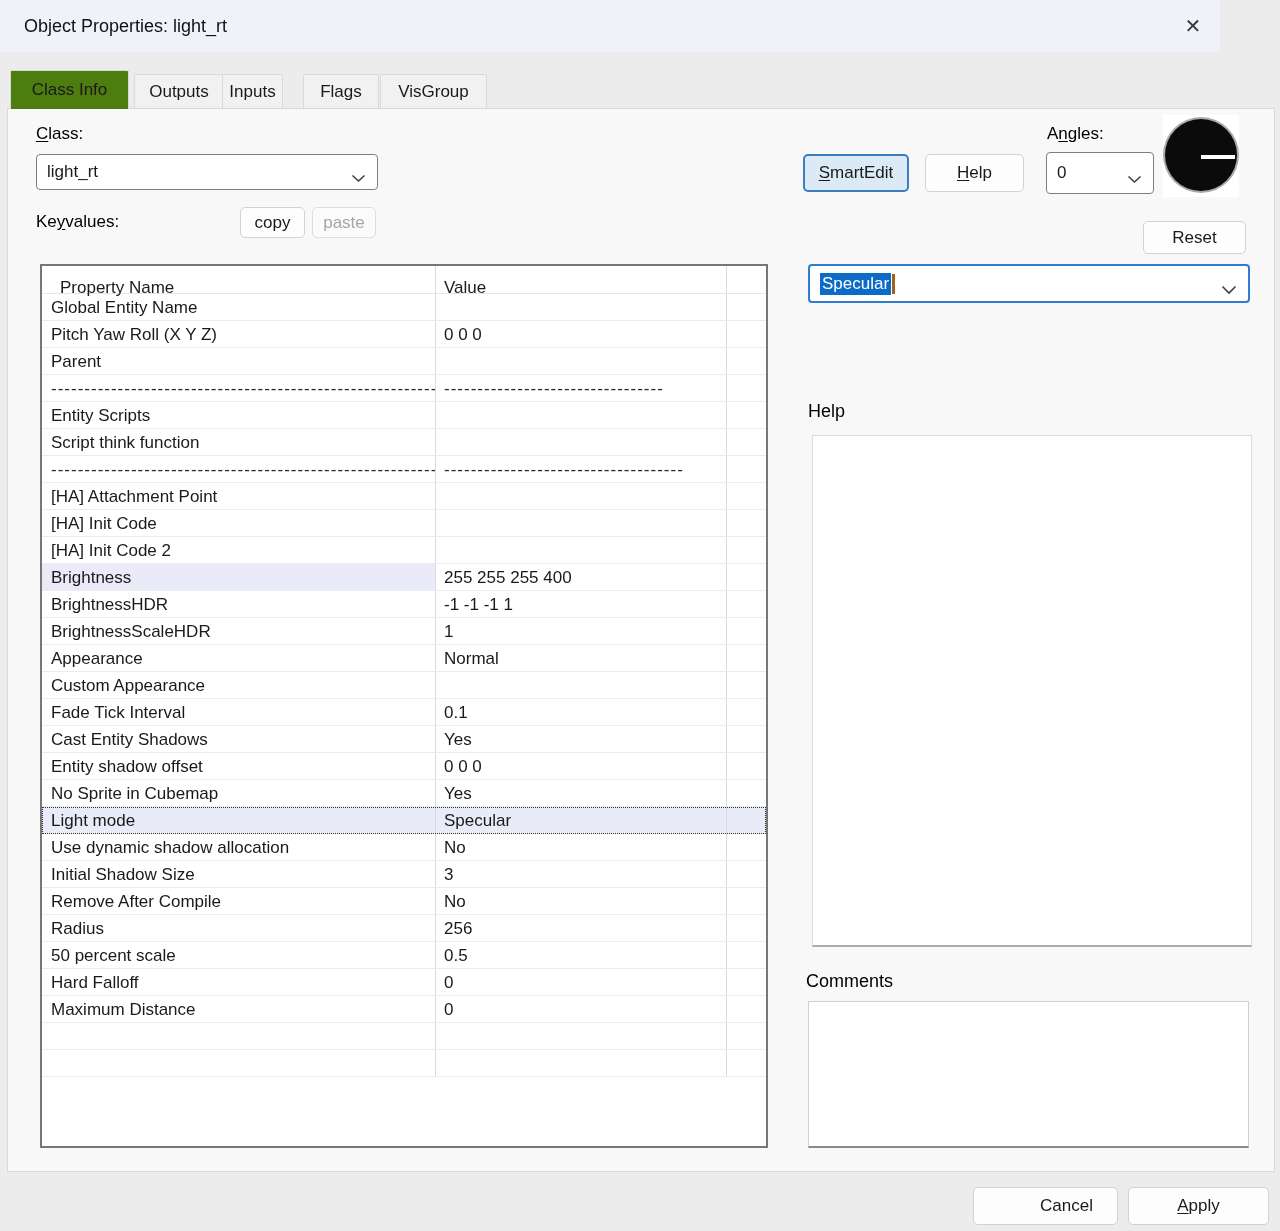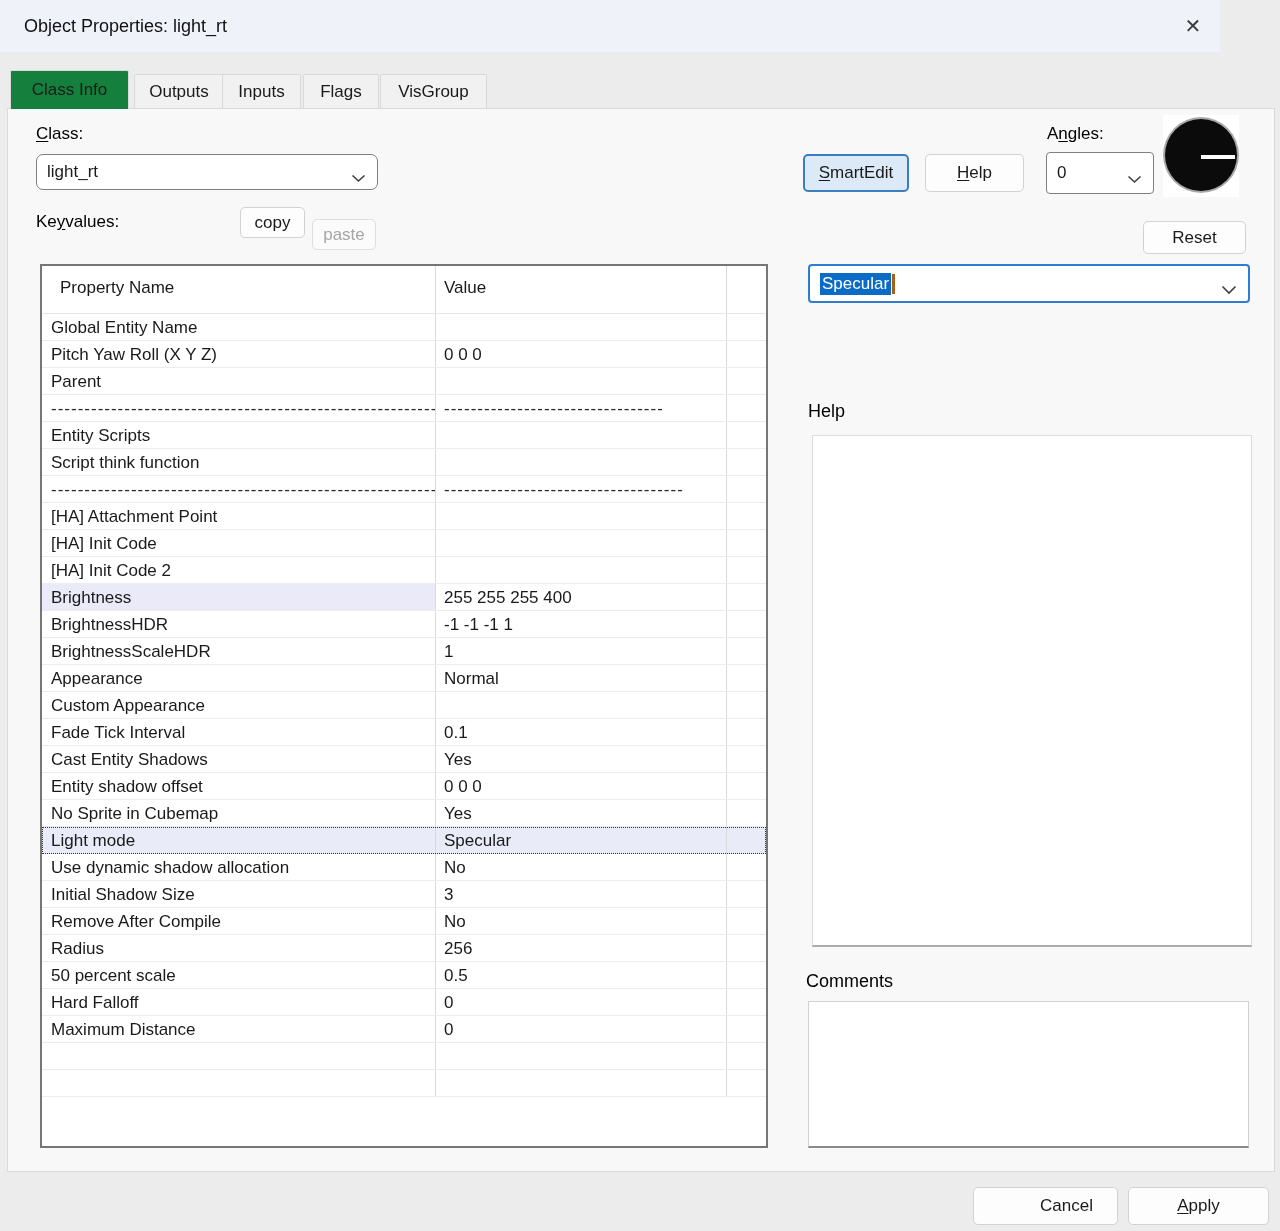--- a/index.html
+++ b/index.html
@@ -10,21 +10,21 @@
   .dialog { position:absolute; left:0; top:0; width:1280px; height:1231px; background:#ececec; overflow:hidden; }
 
   
   .titlebar { position:absolute; left:0; top:0; width:1220px; height:52px; background:#eff3f9; }
   .title { position:absolute; left:24px; top:0; line-height:52px; font-size:18px; color:#111; }
   .close { position:absolute; right:12px; top:11px; width:30px; height:30px; text-align:center; line-height:30px; font-size:20px; color:#3a3a3a; cursor:pointer; }
 
   
   .tab { position:absolute; font-size:17px; text-align:center; background:#f1f1f1; border:1px solid #d9d9d9; border-bottom:none; border-radius:2px 2px 0 0; }
   .tab.inactive { top:74px; height:34px; line-height:33px; }
-  .tab.active { top:70px; height:39px; line-height:38px; background:#15803d; z-index:3; }
+  .tab.active { top:70px; height:39px; line-height:38px; background:#4d7c0f; z-index:3; }
 
   
   .page { position:absolute; left:7px; top:108px; width:1268px; height:1064px; background:#f8f8f8; border:1px solid #d9d9d9; z-index:1; }
 
   .label { position:absolute; font-size:17px; color:#000000; z-index:2; }
 
   
   .combo { position:absolute; background:#fff; border:1px solid #7f7f7f; border-radius:4px; font-size:17px; z-index:2; cursor:pointer; }
   .combo .val { position:absolute; left:10px; top:0; bottom:0; display:flex; align-items:center; }
   .combo .chev { position:absolute; right:11px; top:50%; margin-top:-4px; }
@@ -39,21 +39,21 @@
   .btn.disabled { color:#a6a6a6; background:#fbfbfb; border-color:#dedede; cursor:default; }
   .btn.smart { background:#dceaf8; border:2px solid #3b7ec0; }
 
   
   .anglebox { position:absolute; left:1163px; top:115px; width:76px; height:82px; background:#fff; z-index:2; }
   .anglecircle { position:absolute; left:2px; top:4px; width:72px; height:72px; border-radius:50%; background:#0b0b0b; box-shadow:0 0 0 2px #a9a9a9; }
   .angleline { position:absolute; left:50%; top:36px; width:34px; height:4px; background:#fff; }
 
   
   .ptable { position:absolute; left:40px; top:264px; width:728px; height:884px; background:#fff; border:2px solid #767676; overflow:hidden; z-index:2; }
-  .thead { display:flex; height:48px; font-size:17px; border-bottom:1px solid #e6e6e6;justify-content:space-between; }
+  .thead { display:flex; height:28px; font-size:17px; border-bottom:1px solid #e6e6e6;justify-content:space-between; }
   .thead .h1 { width:394px; padding-left:18px; line-height:44px; border-right:1px solid #dadada; }
   .thead .h2 { width:291px; padding-left:8px;  line-height:44px; border-right:1px solid #dadada; }
   .thead .h3 { flex:1; }
   .trow { display:flex; height:27px; line-height:27px; font-size:17px; border-bottom:1px solid #ececec; }
   .trow .cell { white-space:nowrap; overflow:hidden; }
   .trow .name { width:394px; padding-left:9px; border-right:1px solid #dadada; }
   .trow .valc { width:291px; padding-left:8px; border-right:1px solid #dadada; }
   .trow .extra { flex:1; }
   .trow .name.hl { background:#eaeaf9; }
   .trow.selected { background:#e9ecf8; outline:1px dotted #333; outline-offset:-1px; }
@@ -72,37 +72,37 @@
 
   <div class="titlebar">
     <div class="title">Object Properties: light_rt</div>
     <div class="close">✕</div>
   </div>
 
   <div class="page"></div>
 
   <div class="tab active" style="left:10px; width:119px;">Class Info</div>
   <div class="tab inactive" style="left:134px; width:90px;">Outputs</div>
-  <div class="tab inactive" style="left:222px; width:79px;">Inputs</div>
+  <div class="tab inactive" style="left:222px; width:61px;">Inputs</div>
   <div class="tab inactive" style="left:303px; width:76px;">Flags</div>
   <div class="tab inactive" style="left:380px; width:107px;">VisGroup</div>
 
   <div class="label" style="left:36px; top:124px;"><u>C</u>lass:</div>
-  <div class="combo" style="left:36px; top:154px; width:342px; height:36px;border-radius:7px;">
+  <div class="combo" style="left:36px; top:154px; width:342px; height:36px;">
     <span class="val">light_rt</span>
     <span class="chev">
       <svg width="15" height="9">
           <path d="M1.5 1.5 L7.5 7 L13.5 1.5" stroke="#3f3f3f" stroke-width="1.6" fill="none"></path>
         </svg>
     </span>
   </div>
 
   <div class="label" style="left:36px; top:212px;">Ke<u>y</u>values:</div>
   <div class="btn" style="left:240px; top:207px; width:65px; height:31px;">copy</div>
-  <div class="btn disabled" style="left:312px; top:207px; width:64px; height:31px;margin-top:12px;">paste</div>
+  <div class="btn disabled" style="left:312px; top:207px; width:64px; height:31px;">paste</div>
 
   <div class="btn smart" style="left:803px; top:154px; width:106px; height:38px;"><u>S</u>martEdit</div>
   <div class="btn" style="left:925px; top:154px; width:99px; height:38px;"><u>H</u>elp</div>
 
   <div class="label" style="left:1047px; top:124px;">A<u>n</u>gles:</div>
   <div class="combo" style="left:1046px; top:152px; width:108px; height:42px;">
     <span class="val">0</span>
     <span class="chev">
       <svg width="15" height="9">
           <path d="M1.5 1.5 L7.5 7 L13.5 1.5" stroke="#3f3f3f" stroke-width="1.6" fill="none"></path>

